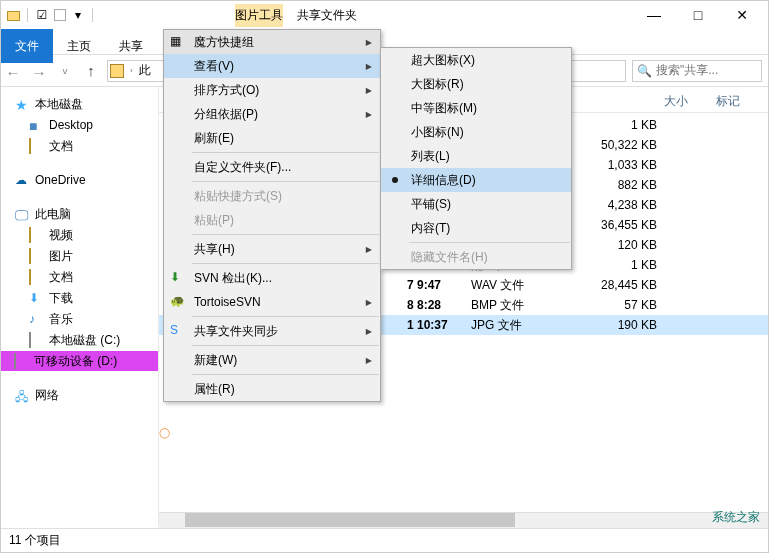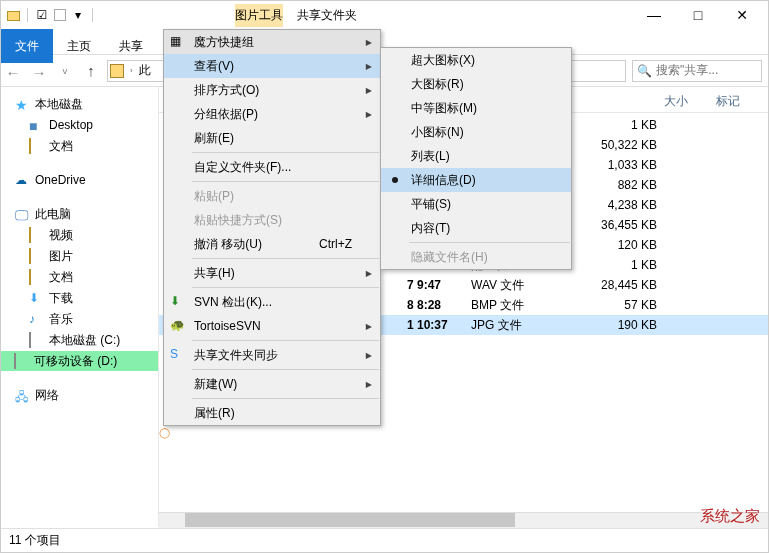--- a/index.html
+++ b/index.html
@@ -18,21 +18,21 @@
     .navbar{height:32px;display:flex;align-items:center;gap:6px;padding:0 6px 0 2px;border-bottom:1px solid #e0e0e0;}
     .nav-arrow{width:20px;height:20px;display:flex;align-items:center;justify-content:center;color:#888;font-size:15px;}
     .nav-arrow.active{color:#444;}
     .addr{flex:1;border:1px solid #ccc;height:22px;display:flex;align-items:center;padding:0 2px;gap:6px;}
     .addr-icon{width:14px;height:14px;background:#ffd978;border:1px solid #aa852e;}
     .search{width:130px;border:1px solid #ccc;height:22px;display:flex;align-items:center;padding:0 4px;gap:4px;color:#767676;}
     .main{display:flex;height:440px;}
     .tree{width:158px;border-right:1px solid #e8e8e8;padding:6px 0;overflow:hidden;}
     .tree-item{height:20px;display:flex;align-items:center;padding-left:14px;gap:6px;margin:1px 0;}
     .tree-item.child{padding-left:28px;}
-    .tree-item.sel{background:#86efac;padding-left:13px;}
+    .tree-item.sel{background:#d946ef;padding-left:13px;}
     .ti-icon{width:14px;height:14px;display:inline-block;position:relative;}
     .star{color:#3fb1ff;font-size:14px;}
     .folder-ic{background:#ffd978;border:1px solid #b8932a;width:13px;height:10px;margin-top:2px;}
     .drive-ic{background:#c0c0c0;border:1px solid #888;width:14px;height:10px;}
     .pc-ic{color:#4d88c2;font-size:14px;}
     .dl-ic{color:#3fa6f0;}
     .list{flex:1;position:relative;}
     .headers{display:flex;border-bottom:1px solid #e8e8e8;height:22px;align-items:center;color:#4d6d8a;margin-top:4px;}
     .h-size{margin-left:auto;width:100px;text-align:right;}
     .h-tag{width:80px;}
@@ -46,21 +46,21 @@
     .mrow.dis{color:#9a9a9a;}
     .mrow.hov{background:#c1dcf3;}
     .mrow.tophov{background:#e3e3e3;}
     .arrow{position:absolute;right:8px;font-size:8px;color:#444;}
     .msep{height:1px;background:#d0d0d0;margin:2px 1px 2px 28px;}
     .shortcut{position:absolute;right:28px;}
     .micon{position:absolute;left:6px;width:16px;height:16px;}
     .menu2{position:absolute;top:46px;left:379px;width:192px;background:#f0f0f0;border:1px solid #aaa;box-shadow:2px 2px 4px rgba(0,0,0,0.25);z-index:21;}
     .bullet{position:absolute;left:11px;width:6px;height:6px;background:#1a1a1a;border-radius:50%;}
     .status{position:absolute;bottom:0;left:0;right:0;height:24px;border-top:1px solid #e0e0e0;display:flex;align-items:center;padding:0 8px;}
-    .watermark{position:absolute;right:8px;bottom:26px;color:#b91c1c;font-size:15px;}
+    .watermark{position:absolute;right:8px;bottom:26px;color:#0f766e;font-size:12px;}
     .scroll-h{position:absolute;bottom:24px;left:158px;right:0;height:16px;background:#f0f0f0;border-top:1px solid #ddd;}
     .scroll-thumb{height:14px;width:330px;background:#c7c7c7;margin-left:26px;}
     .orangebox{position:absolute;border:2px solid #ee8524;pointer-events:none;}
   </style>
 </head>
 <body>
 
 <div class="titlebar">
   <div class="titlebar-icons">
     <span class="tb-icon">
@@ -259,28 +259,24 @@
     </div>
   <div class="mrow">
       <span>刷新(E)</span>
     </div>
   <div class="msep"></div>
   <div class="mrow">
       <span>自定义文件夹(F)...</span>
     </div>
   <div class="msep"></div>
   <div class="mrow dis">
+      <span>粘贴快捷方式(S)</span>
+    </div>
+  <div class="mrow dis">
       <span>粘贴(P)</span>
-    </div>
-  <div class="mrow dis">
-      <span>粘贴快捷方式(S)</span>
-    </div>
-  <div class="mrow">
-      <span>撤消 移动(U)</span>
-      <span class="shortcut">Ctrl+Z</span>
     </div>
   <div class="msep"></div>
   <div class="mrow">
       <span>共享(H)</span>
       <span class="arrow">▶</span>
     </div>
   <div class="msep"></div>
   <div class="mrow">
       <span class="micon" style="color:#2a8e2a;">⬇</span>
       <span>SVN 检出(K)...</span>

